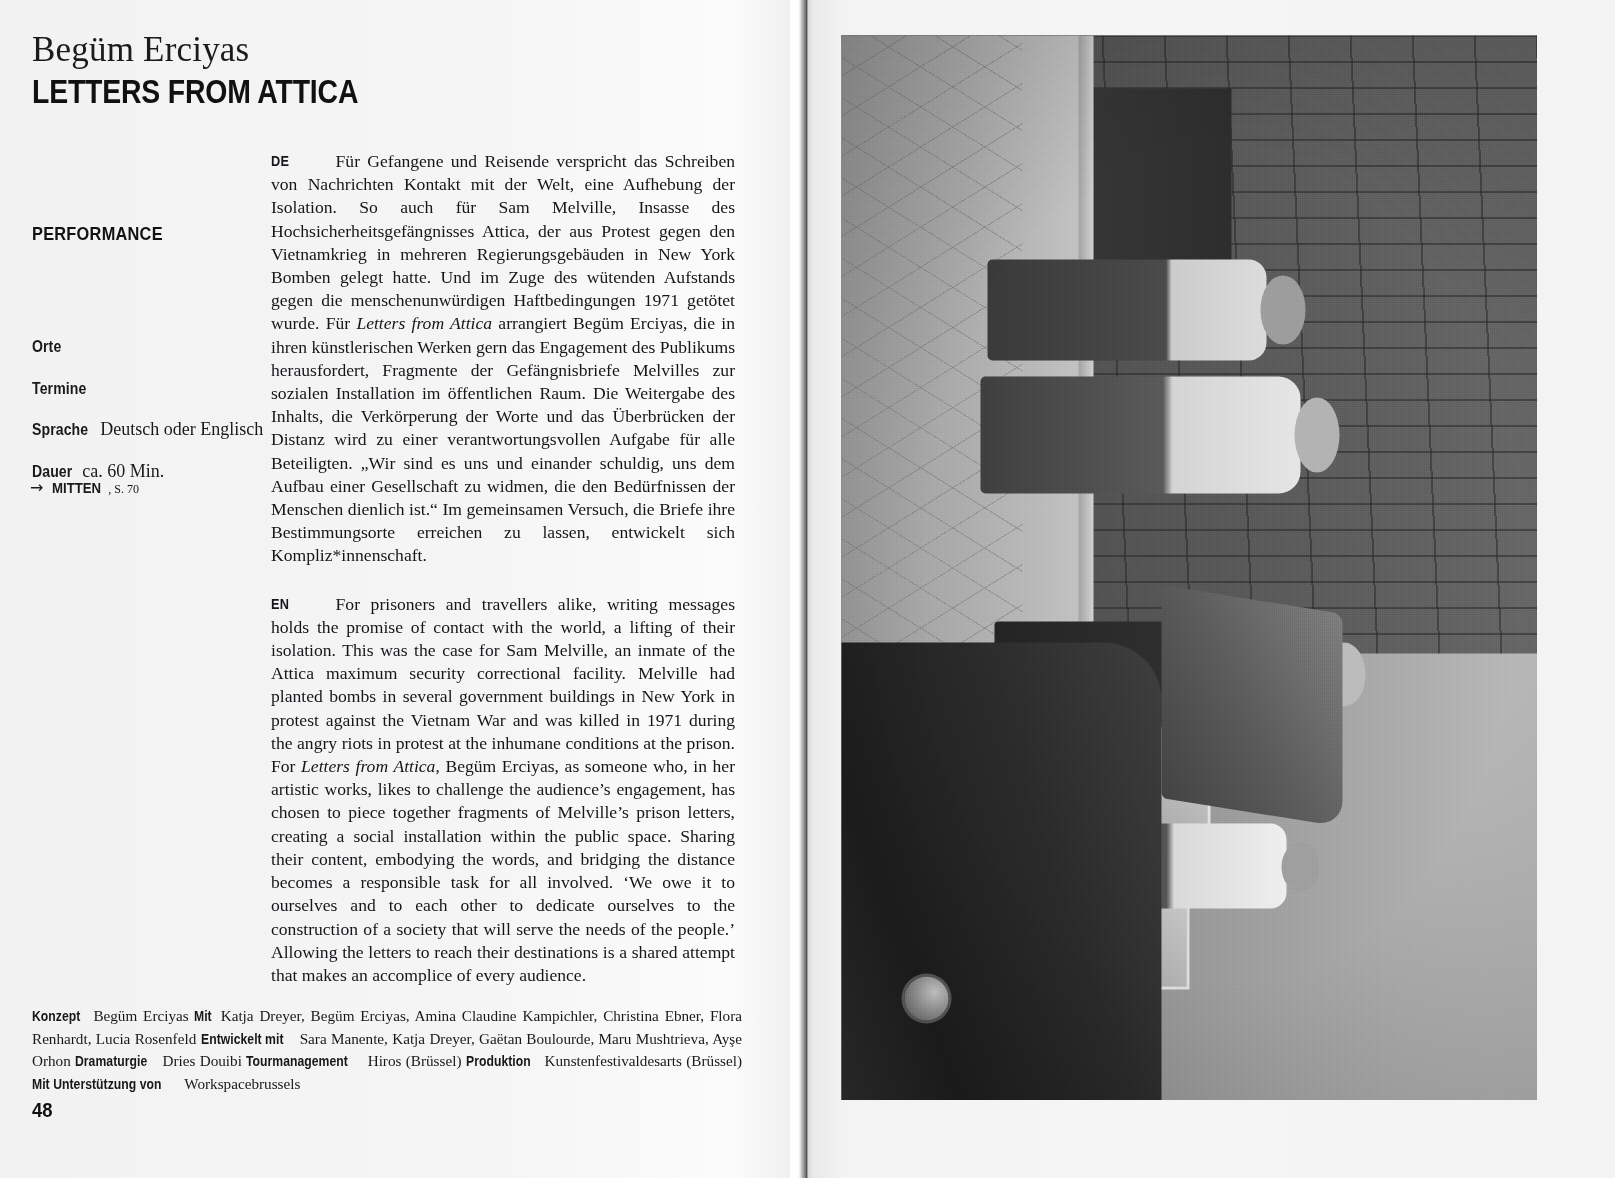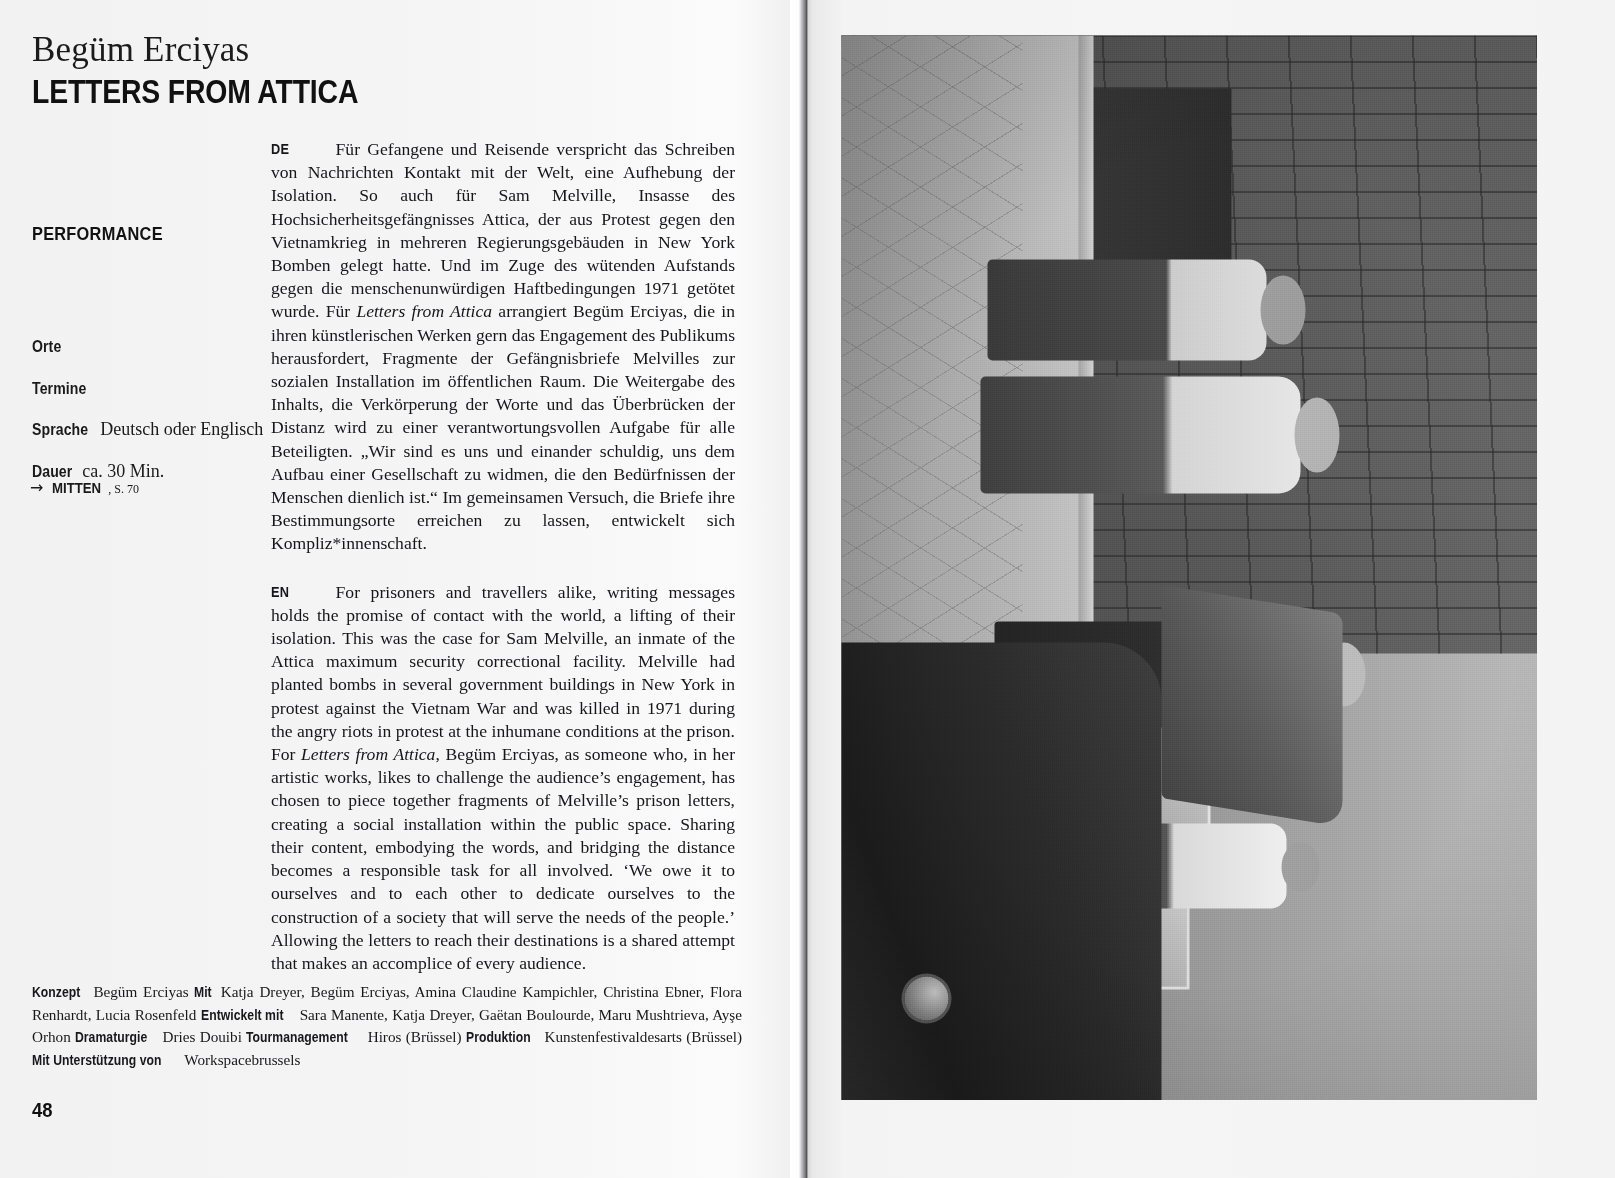--- a/index.html
+++ b/index.html
@@ -117,21 +117,21 @@
     font-size: 15px;
     display: inline-block;
     transform: scaleX(0.88);
     transform-origin: left center;
   }
   .cross-ref .ref-page { font-size: 12px; }
 
   
   .body-col {
     position: absolute;
-    left: 271px; top: 138px;
+    left: 271px; top: 150px;
     width: 464px;
   }
   .para {
     font-family: "Liberation Serif", serif;
     font-size: 17.6px;
     line-height: 23.2px;
     text-align: justify;
     text-justify: inter-word;
     color: #16161a;
     margin: 0 0 25px 0;
@@ -147,21 +147,21 @@
     transform: scaleX(0.88);
     transform-origin: left center;
     margin-right: 44px;
     vertical-align: 1px;
   }
   .para i { font-style: italic; }
 
   
   .credits {
     position: absolute;
-    left: 32px; top: 981px;
+    left: 32px; top: 1005px;
     width: 710px;
     font-family: "Liberation Serif", serif;
     font-size: 15.2px;
     line-height: 21.5px;
     text-align: justify;
     color: #18181b;
   }
   .credits b, .premiere b {
     font-family: "Liberation Sans", sans-serif;
     font-weight: 700;
@@ -326,21 +326,21 @@
     <div class="meta-row">
       <span class="meta-label">Orte</span><span class="meta-value"></span>
     </div>
     <div class="meta-row">
       <span class="meta-label">Termine</span><span class="meta-value"></span>
     </div>
     <div class="meta-row">
       <span class="meta-label">Sprache</span>&nbsp;<span class="meta-value">Deutsch oder Englisch</span>
     </div>
     <div class="meta-row">
-      <span class="meta-label">Dauer</span>&nbsp;<span class="meta-value">ca. 30 Min.</span>
+      <span class="meta-label">Dauer</span>&nbsp;<span class="meta-value">ca. 60 Min.</span>
     </div>
   </div>
 
   <div class="cross-ref">
     <span class="arrow">→</span><span class="ref-title">MITTEN</span><span class="ref-page">, S. 70</span>
   </div>
 
   <div class="body-col">
     <p class="para"><span class="lang-tag">DE</span><span>Für Gefangene und Reisende verspricht das Schreiben von Nachrichten Kontakt mit der Welt, eine Aufhebung der Isolation. So auch für Sam Melville, Insasse des Hochsicherheitsgefängnisses Attica, der aus Protest gegen den Vietnamkrieg in mehreren Regierungsgebäuden in New York Bomben gelegt hatte. Und im Zuge des wütenden Aufstands gegen die menschenunwürdigen Haftbedingungen 1971 getötet wurde. Für </span><i>Letters from Attica</i><span> arrangiert Begüm Erciyas, die in ihren künstlerischen Werken gern das Engagement des Publikums herausfordert, Fragmente der Gefängnisbriefe Melvilles zur sozialen Installation im öffentlichen Raum. Die Weitergabe des Inhalts, die Verkörperung der Worte und das Überbrücken der Distanz wird zu einer verantwortungsvollen Aufgabe für alle Beteiligten. „Wir sind es uns und einander schuldig, uns dem Aufbau einer Gesellschaft zu widmen, die den Bedürfnissen der Menschen dienlich ist.“ Im gemeinsamen Versuch, die Briefe ihre Bestimmungsorte erreichen zu lassen, entwickelt sich Kompliz*innenschaft.</span></p>
 

